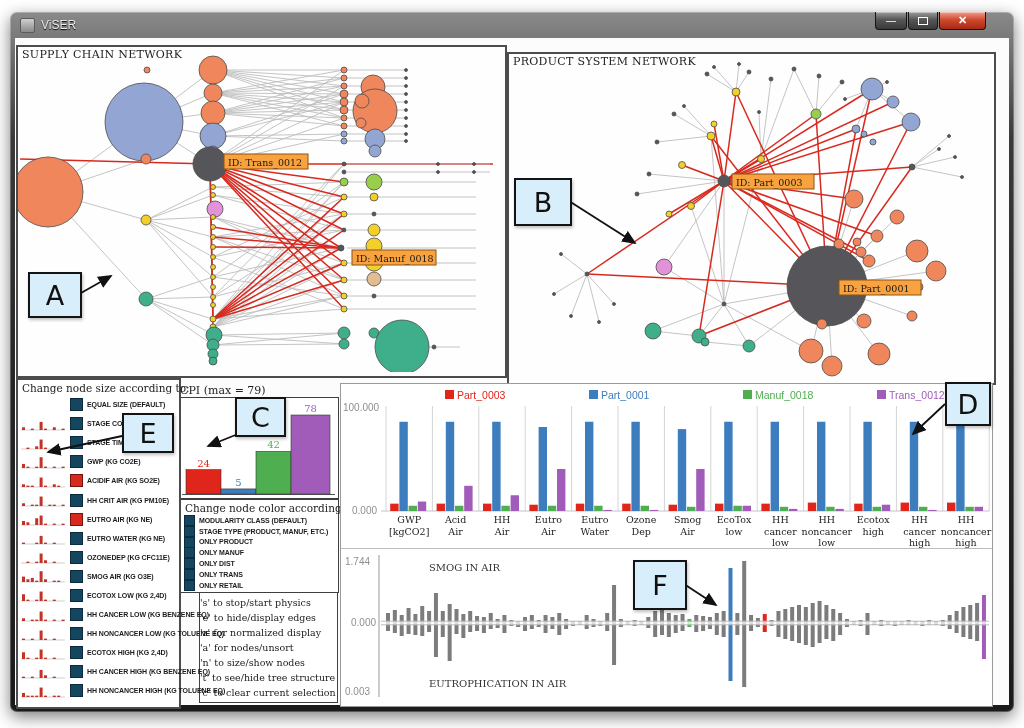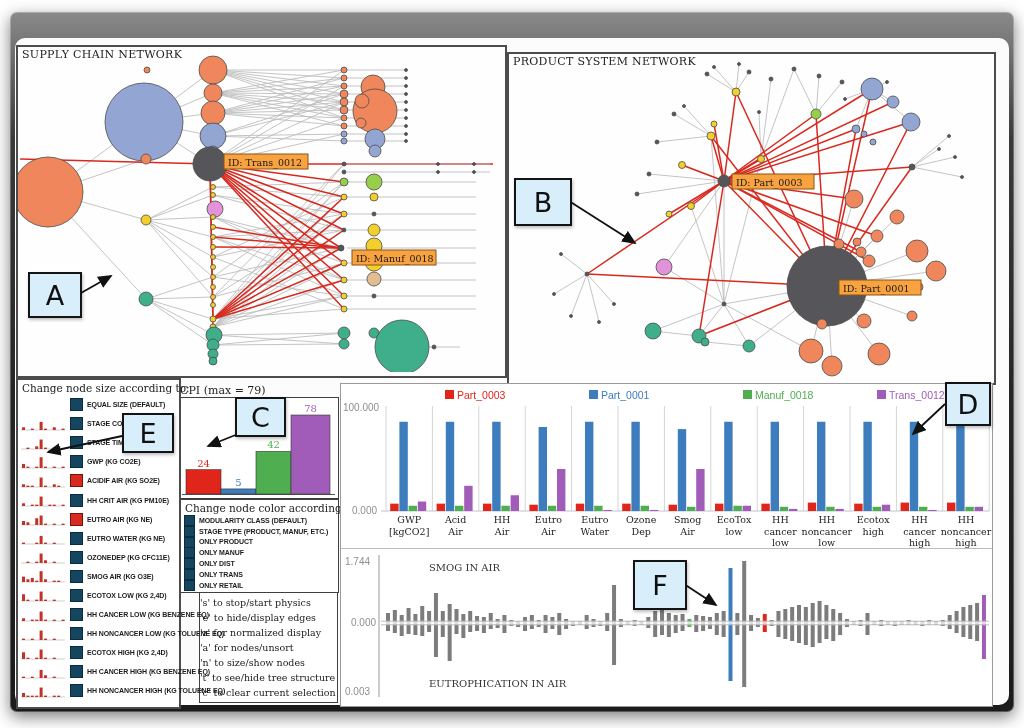--- a/index.html
+++ b/index.html
@@ -10,21 +10,21 @@
   .titlebar{position:absolute;left:0;top:0;right:0;height:26px;display:flex;align-items:center;padding-left:10px;color:#e9e9e9;}
   .app-icon{width:13px;height:13px;margin-right:6px;border-radius:2px;background:linear-gradient(#cfcfcf,#8a8a8a);border:1px solid #5a5a5a;}
   .win-title{font-size:12px;color:#ececec;text-shadow:0 1px 1px #000;}
   .win-buttons{position:absolute;right:28px;top:0;display:flex;}
   .wbtn{height:17px;border:1px solid #141414;border-top:none;display:flex;align-items:center;justify-content:center;
     color:#fff;font-size:10px;border-radius:0 0 4px 4px;margin-left:1px;
     background:linear-gradient(#9c9c9c,#565656 45%,#3a3a3a);box-shadow:inset 0 1px 0 rgba(255,255,255,.4);}
   .wbtn.min{width:30px;}.wbtn.max{width:28px;}
   .wbtn.close{width:45px;background:linear-gradient(#f0a08c,#cf4a30 45%,#a82914);font-size:11px;font-weight:bold;}
   .max-glyph{width:8px;height:6px;border:1px solid #fff;display:block;}
-  .client{position:absolute;left:5px;top:26px;right:5px;bottom:7px;background:#fcfcfc;border-radius:10px;}
+  .client{position:absolute;left:5px;top:26px;right:5px;bottom:7px;background:#fcfcfc;border-radius:0;}
   .panel{position:absolute;background:#fefefe;}
   .netpanel{border:2px solid #4c4c4c;}
   .panel-title{position:absolute;left:4px;top:1px;font-family:"DejaVu Serif",serif;font-size:11px;letter-spacing:.3px;color:#222;z-index:2;}
   .supply{left:1px;top:7px;width:487px;height:329px;}
   .product{left:492px;top:14px;width:485px;height:329px;}
   .netpanel svg{position:absolute;left:0;top:0;}
   .sizelist{left:1px;top:340px;width:161px;height:327px;border:2px solid #4c4c4c;background:#fff;z-index:3;overflow:visible;}
   .list-title{font-family:"DejaVu Serif",serif;font-size:10.5px;color:#222;padding:2px 0 1px 4px;white-space:nowrap;}
   .size-row{display:flex;align-items:center;height:19.1px;position:relative;white-space:nowrap;}
   .spark-slot{width:46px;height:14px;margin-left:2px;flex:none;}
@@ -46,20 +46,35 @@
   .chart-divider{position:absolute;left:0;top:164px;width:100%;height:0;border-top:1px solid #bdbdbd;}
   .anno{position:absolute;background:#d9eefb;border:2px solid #141414;display:flex;align-items:center;justify-content:center;
     font-family:"DejaVu Sans",sans-serif;font-size:27px;color:#101010;z-index:6;box-shadow:1px 2px 3px rgba(0,0,0,.25);}
   #arrows{position:absolute;left:0;top:0;width:994px;height:667px;pointer-events:none;z-index:5;}
 </style>
 </head>
 <body>
 
 <div class="page">
   <div class="window">
+    <div class="titlebar">
+      <span class="app-icon"></span>
+      <span class="win-title">ViSER</span>
+      <div class="win-buttons">
+        <div class="wbtn min">
+            <span>—</span>
+          </div>
+        <div class="wbtn max">
+            <span class="max-glyph"></span>
+          </div>
+        <div class="wbtn close">
+            <span>✕</span>
+          </div>
+      </div>
+    </div>
 
     <div class="client">
 
       <div class="panel netpanel supply">
         <div class="panel-title">SUPPLY CHAIN NETWORK</div>
         <svg id="supply-svg" width="483" height="325" viewBox="0 0 483 325">
             <line x1="30" y1="145" x2="126" y2="75" stroke="#bdbdbd" stroke-width="0.9"></line>
             <line x1="30" y1="145" x2="128" y2="112" stroke="#bdbdbd" stroke-width="0.9"></line>
             <line x1="30" y1="145" x2="128" y2="173" stroke="#bdbdbd" stroke-width="0.9"></line>
             <line x1="30" y1="145" x2="128" y2="252" stroke="#bdbdbd" stroke-width="0.9"></line>

